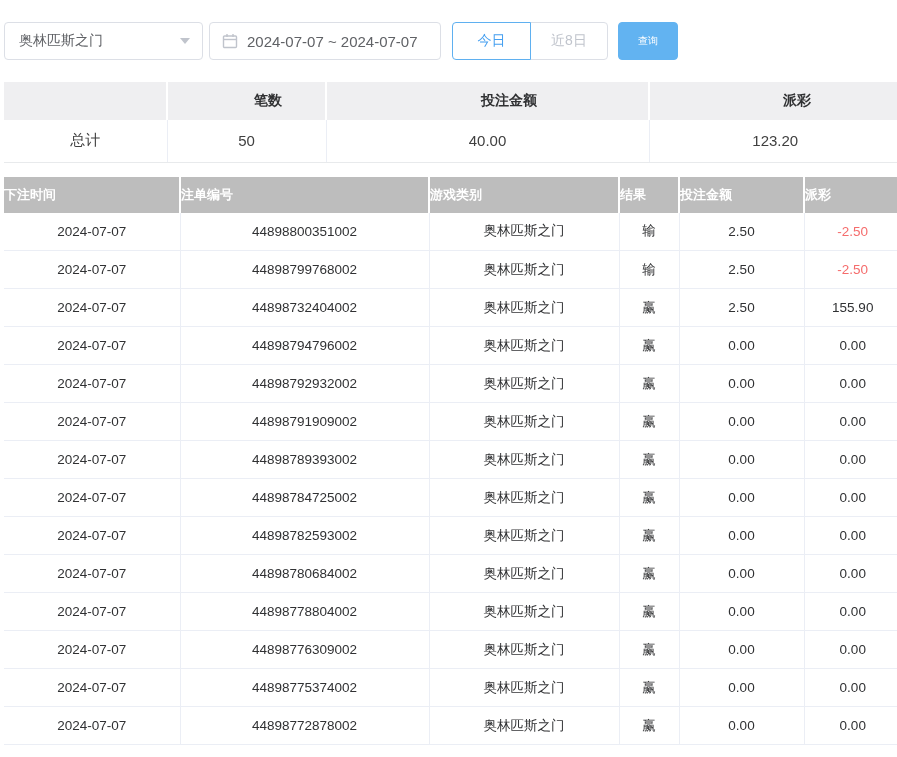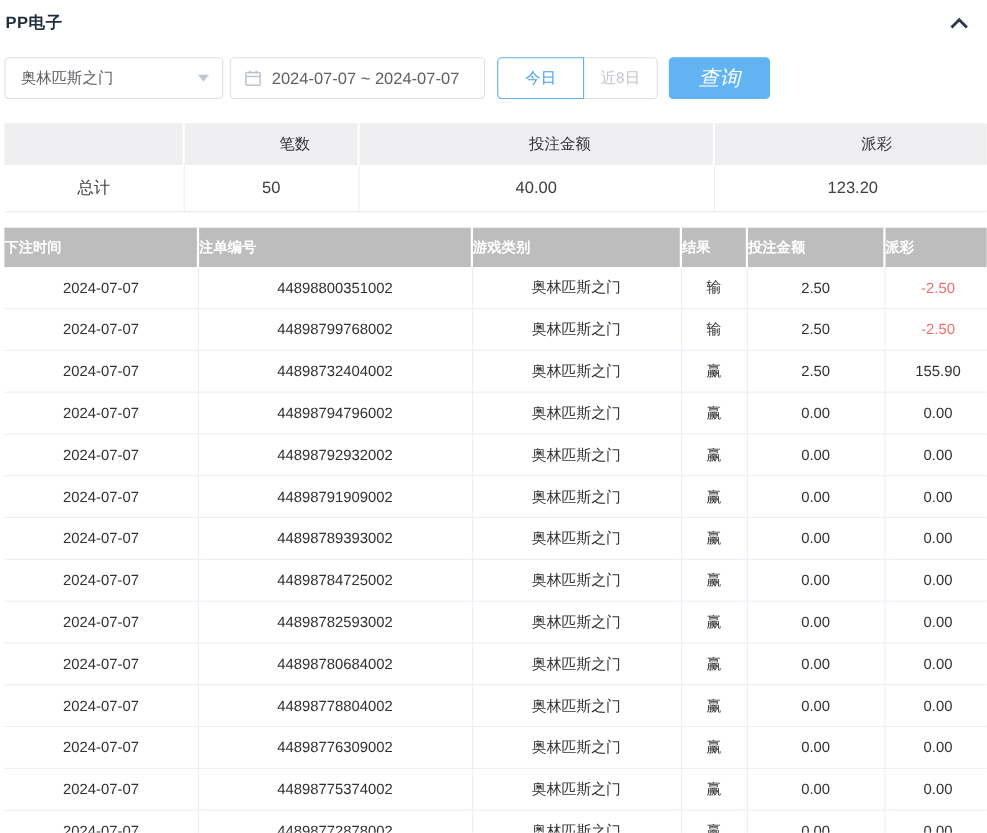--- a/index.html
+++ b/index.html
@@ -38,34 +38,33 @@
   }
   .date-box .cal { margin-right:9px; display:flex; }
   .btn-group { display:flex; margin-left:11px; }
   .btn-group button {
     height:38px; background:#fff; border:1px solid #dcdfe6; cursor:pointer;
     font-size:14px; color:#c0c4cc; font-family:inherit; position:relative;
   }
   .btn-group button + button { margin-left:-1px; }
   .btn-group button:first-child { border-radius:4px 0 0 4px; width:79px; }
   .btn-group button:nth-child(2) { width:80px; }
-  .btn-group button:last-child { border-radius:0 4px 4px 0; width:68px; }
+  .btn-group button:last-child { border-radius:0 4px 4px 0; width:78px; }
   .btn-group button.active { border-color:#5fb0f0; color:#459ff0; z-index:1; }
   .query-btn {
-    margin-left:10px; width:92px; height:38px; background:#62b3f1; color:#fff;
-    border:1px solid #62b3f1; border-radius:4px; font-size:19px; cursor:pointer;
+    margin-left:10px; width:60px; height:38px; background:#62b3f1; color:#fff;
+    border:1px solid #62b3f1; border-radius:4px; font-size:10px; cursor:pointer;
     font-family:inherit;
-    font-style:italic;
   }
 
   
   table { border-collapse:collapse; table-layout:fixed; width:100%; }
   .summary-table { margin-top:22px; }
   .summary-table th {
-    background:#efeff1; height:38px; font-size:14px; font-weight:normal; color:#303133;
+    background:#efeff1; height:38px; font-size:14px; font-weight:bold; color:#303133;
     text-align:center; border-right:2px solid #fff;padding-left:43px;
   }
   .summary-table th:last-child { border-right:none; }
   .summary-table td {
     height:42px; text-align:center; font-size:15px; color:#404040;
     border-bottom:1px solid #e8eaec; border-right:1px solid #ebeef5;
   }
   .summary-table td:last-child { border-right:none; }
 
   
@@ -80,28 +79,20 @@
     border-bottom:1px solid #ebeef5; border-right:1px solid #ebeef5; background:#fff;
   }
   .detail-table td:last-child { border-right:none; }
   .detail-table td.neg { color:#f56c6c; }
 </style>
 </head>
 <body>
 
 <div class="panel">
 
-  <div class="panel-header">
-    <div class="panel-title">PP电子</div>
-    <div class="collapse-btn">
-      <svg width="18" height="12" viewBox="0 0 18 12">
-        <polyline points="2,10 9,3 16,10" fill="none" stroke="#2c3a4a" stroke-width="2.6"></polyline>
-      </svg>
-    </div>
-  </div>
 
   <div class="controls">
     <div class="select-box">
       <span>奥林匹斯之门</span>
       <span class="caret-down"></span>
     </div>
 
     <div class="date-box">
       <span class="cal">
         <svg width="16" height="16" viewBox="0 0 16 16">

